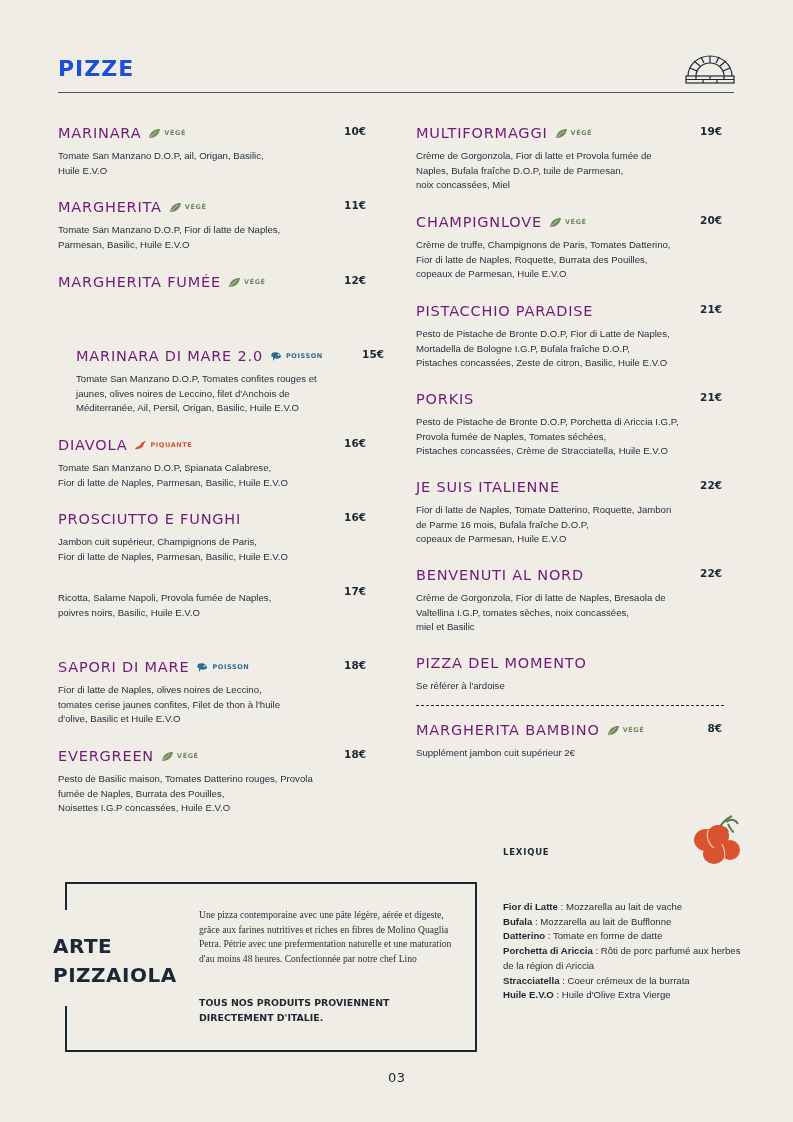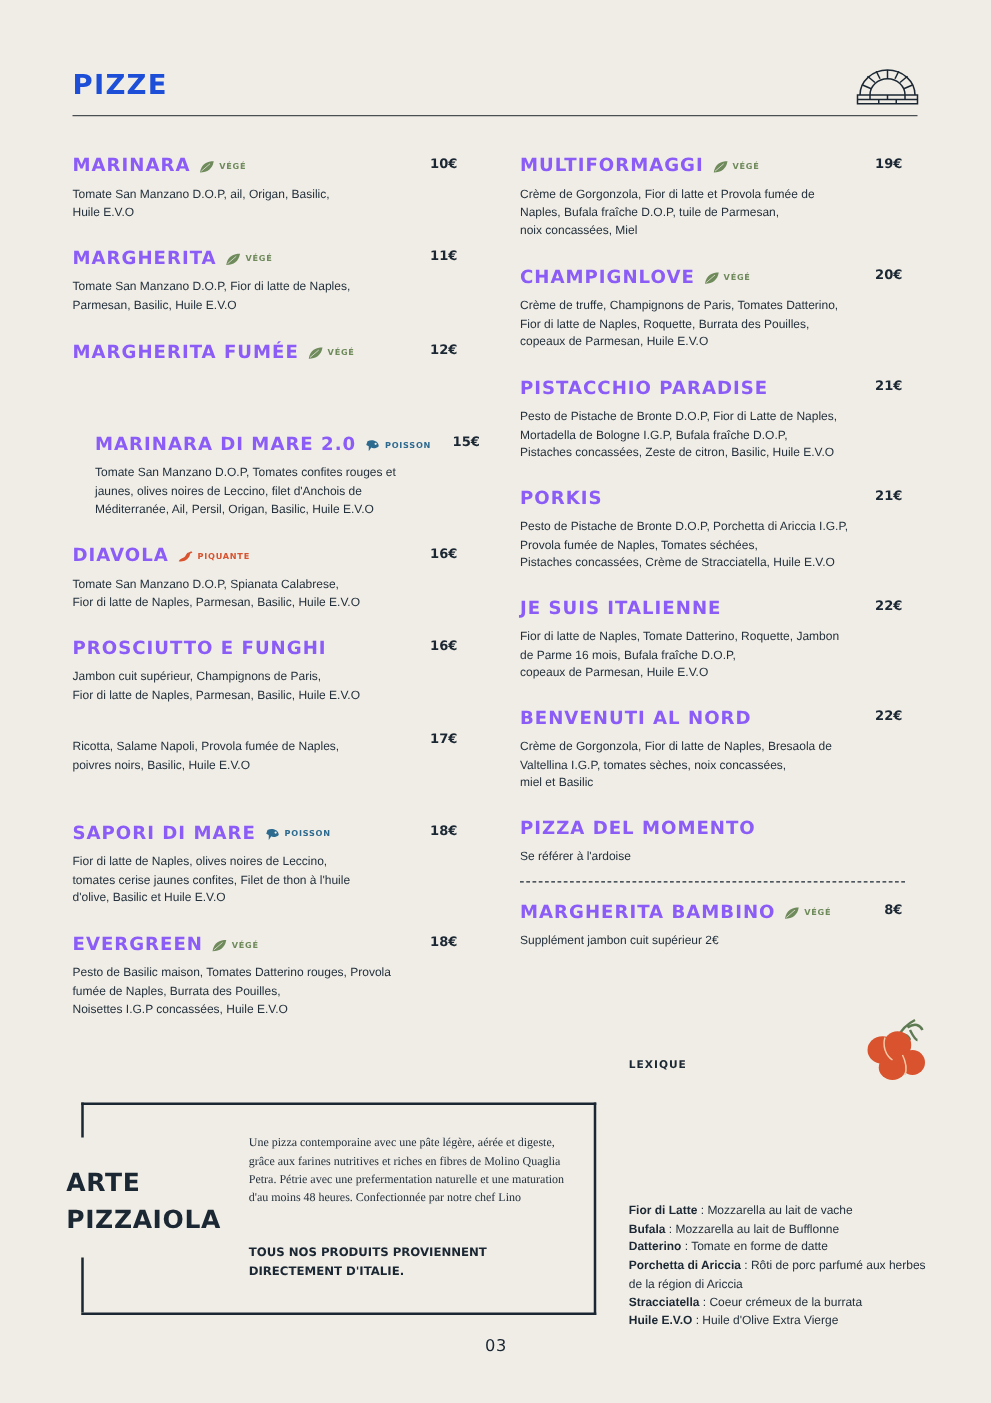--- a/index.html
+++ b/index.html
@@ -13,21 +13,21 @@
   }
   .oven { position: absolute; left: 684px; top: 52px; width: 52px; height: 32px; }
   .rule { position: absolute; left: 58px; top: 92px; width: 676px; height: 1px; background: #4a4f52; }
 
   .col { position: absolute; top: 124px; }
   .col.left { left: 58px; width: 310px; }
   .col.right { left: 416px; width: 308px; }
 
   .item { position: relative; }
   .item-head { display: flex; align-items: center; height: 18px; }
-  .item-name { font-size: 14.5px; font-weight: bold; letter-spacing: 0.8px; color: #8b5cf6; white-space: nowrap; }
+  .item-name { font-size: 14.5px; font-weight: normal; letter-spacing: 0.8px; color: #701a75; white-space: nowrap; }
   .item-price { position: absolute; right: 2px; top: 1px; font-size: 10.5px; font-weight: bold; color: #1b2733; }
   .badge { display: inline-flex; align-items: center; margin-left: 7px; }
   .badge svg { width: 13px; height: 11px; }
   .badge-label { font-size: 6.5px; font-weight: bold; letter-spacing: 0.6px; margin-left: 3px; }
   .badge.vege .badge-label { color: #6f8a5b; }
   .badge.poisson .badge-label { color: #2c6a8f; }
   .badge.piquante .badge-label { color: #d8532e; }
   .item-desc { margin-top: 7px; font-size: 9.6px; line-height: 14.6px; color: #24313c; font-family: "Liberation Sans", sans-serif; }
 
   .dash { position: absolute; left: 416px; top: 705px; width: 308px; border-top: 1.3px dashed #1b2733; }
@@ -35,21 +35,21 @@
   .tomato { position: absolute; left: 688px; top: 810px; width: 60px; height: 60px; }
 
   .arte-box { position: absolute; left: 65px; top: 882px; width: 410px; height: 166px; border-top: 2px solid #1b2733; border-right: 2px solid #1b2733; border-bottom: 2px solid #1b2733; }
   .arte-left-top { position: absolute; left: 65px; top: 882px; width: 2px; height: 28px; background: #1b2733; }
   .arte-left-bot { position: absolute; left: 65px; top: 1006px; width: 2px; height: 44px; background: #1b2733; }
   .arte-title { position: absolute; left: 53px; top: 932px; font-size: 20px; font-weight: bold; letter-spacing: 0.5px; line-height: 29px; color: #1b2733; }
   .arte-text { position: absolute; left: 199px; top: 908px; width: 255px; font-size: 9.6px; line-height: 14.7px; color: #24313c; font-family: Liberation Serif, serif; }
   .arte-strong { position: absolute; left: 199px; top: 996px; width: 260px; font-size: 9.4px; font-weight: bold; line-height: 14.7px; color: #1b2733; }
 
   .lex-title { position: absolute; left: 503px; top: 847px; font-size: 8.5px; font-weight: bold; letter-spacing: 0.8px; color: #1b2733; }
-  .lex-list { position: absolute; left: 503px; top: 962px; width: 245px; font-size: 9.6px; line-height: 14.7px; color: #24313c; font-family: "Liberation Sans", sans-serif; }
+  .lex-list { position: absolute; left: 503px; top: 900px; width: 245px; font-size: 9.6px; line-height: 14.7px; color: #24313c; font-family: "Liberation Sans", sans-serif; }
   .lex-term { font-weight: bold; color: #1b2733; }
 
   .page-num { position: absolute; left: 388px; top: 1070px; font-size: 13px; color: #1b2733; letter-spacing: 0.5px; }
 </style>
 </head>
 <body>
 
 <div class="title">PIZZE</div>
 
 <svg class="oven" viewBox="0 0 52 32" fill="none" stroke="#1b2733" stroke-width="1.2">

